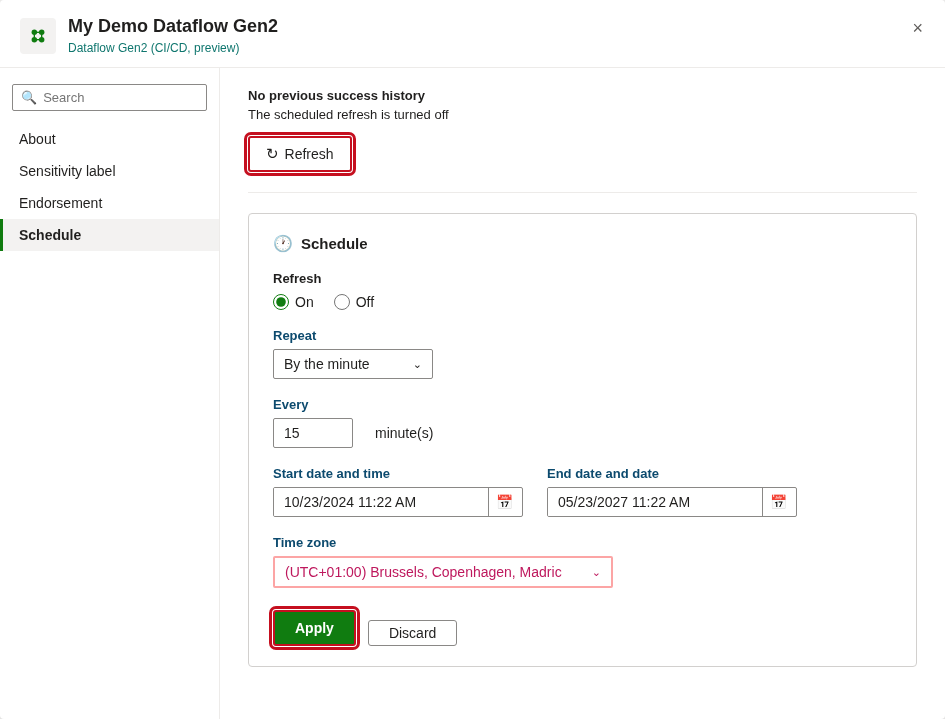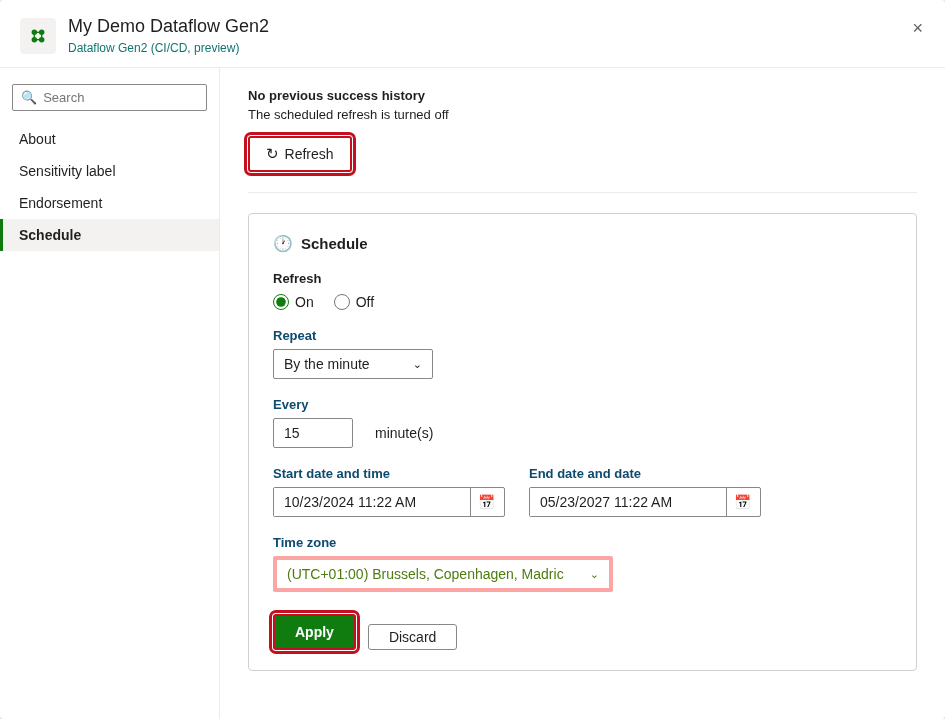--- a/index.html
+++ b/index.html
@@ -38,21 +38,21 @@
       display: flex;
       align-items: center;
       justify-content: center;
       margin-right: 12px;
       flex-shrink: 0;
     }
     .header-icon svg { width: 22px; height: 22px; }
     .header-titles { display: flex; flex-direction: column; }
     .header-title {
       font-size: 18px;
-      font-weight: 400;
+      font-weight: 700;
       color: #201f1e;
     }
     .header-subtitle {
       font-size: 12px;
       color: #0f766e;
       margin-top: 4px;
     }
     .close-btn {
       position: absolute;
       right: 16px;
@@ -232,21 +232,21 @@
       gap: 24px;
       margin-bottom: 18px;
     }
     .date-field { display: flex; flex-direction: column; }
     .date-input-wrapper {
       display: flex;
       align-items: flex-start;
       border: 1px solid #8a8886;
       border-radius: 2px;
       overflow: hidden;
-      width: 232px;
+      width: 250px;
     }
     .date-input-wrapper input {
       border: none;
       outline: none;
       padding: 6px 10px;
       font-size: 14px;
       color: #201f1e;
       font-family: inherit;
       flex: 1;
     }
@@ -258,28 +258,28 @@
       cursor: pointer;
       color: #605e5c;
       font-size: 14px;
       display: flex;
       align-items: center;
     }
     .timezone-dropdown {
       display: flex;
       align-items: center;
       justify-content: space-between;
-      border: 4px solid #fca5a5;
+      border: 2px solid #fca5a5;
       border-radius: 2px;
       padding: 6px 10px;
       width: 340px;
       cursor: pointer;
       background: #ffffff;
       font-size: 14px;
-      color: #4d7c0f;
+      color: #be185d;
     }
     .action-row {
       display: flex;
       align-items: flex-end;
       gap: 12px;
       margin-top: 22px;
     }
     .apply-btn {
       padding: 8px 20px;
       background: #107c10;

